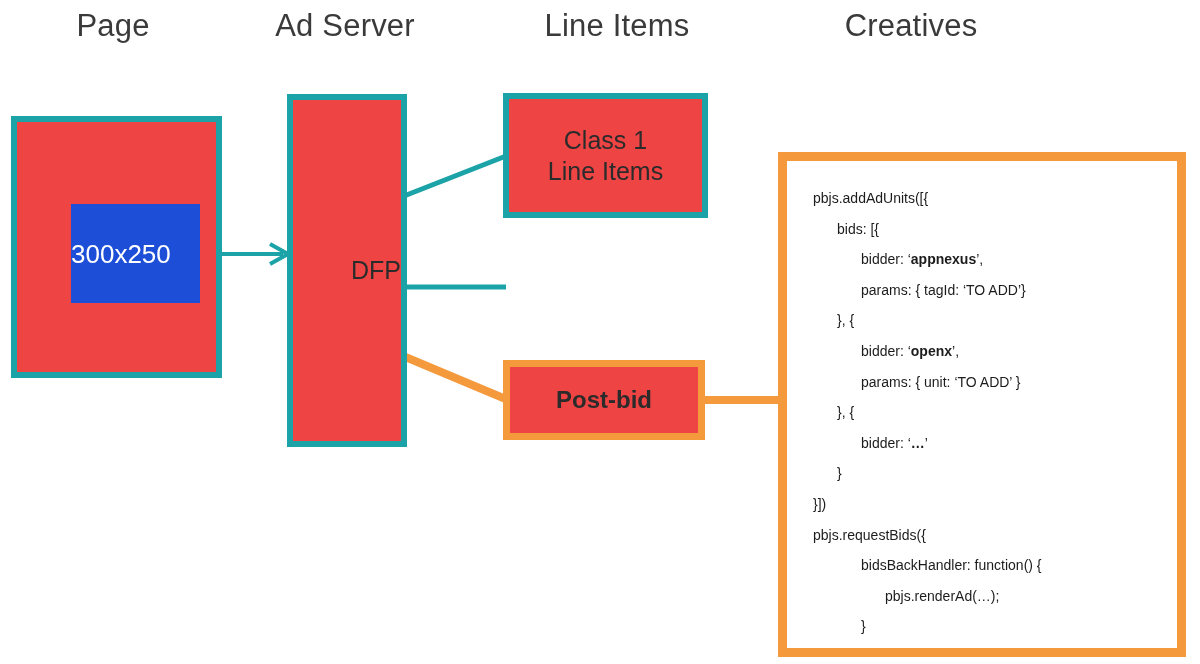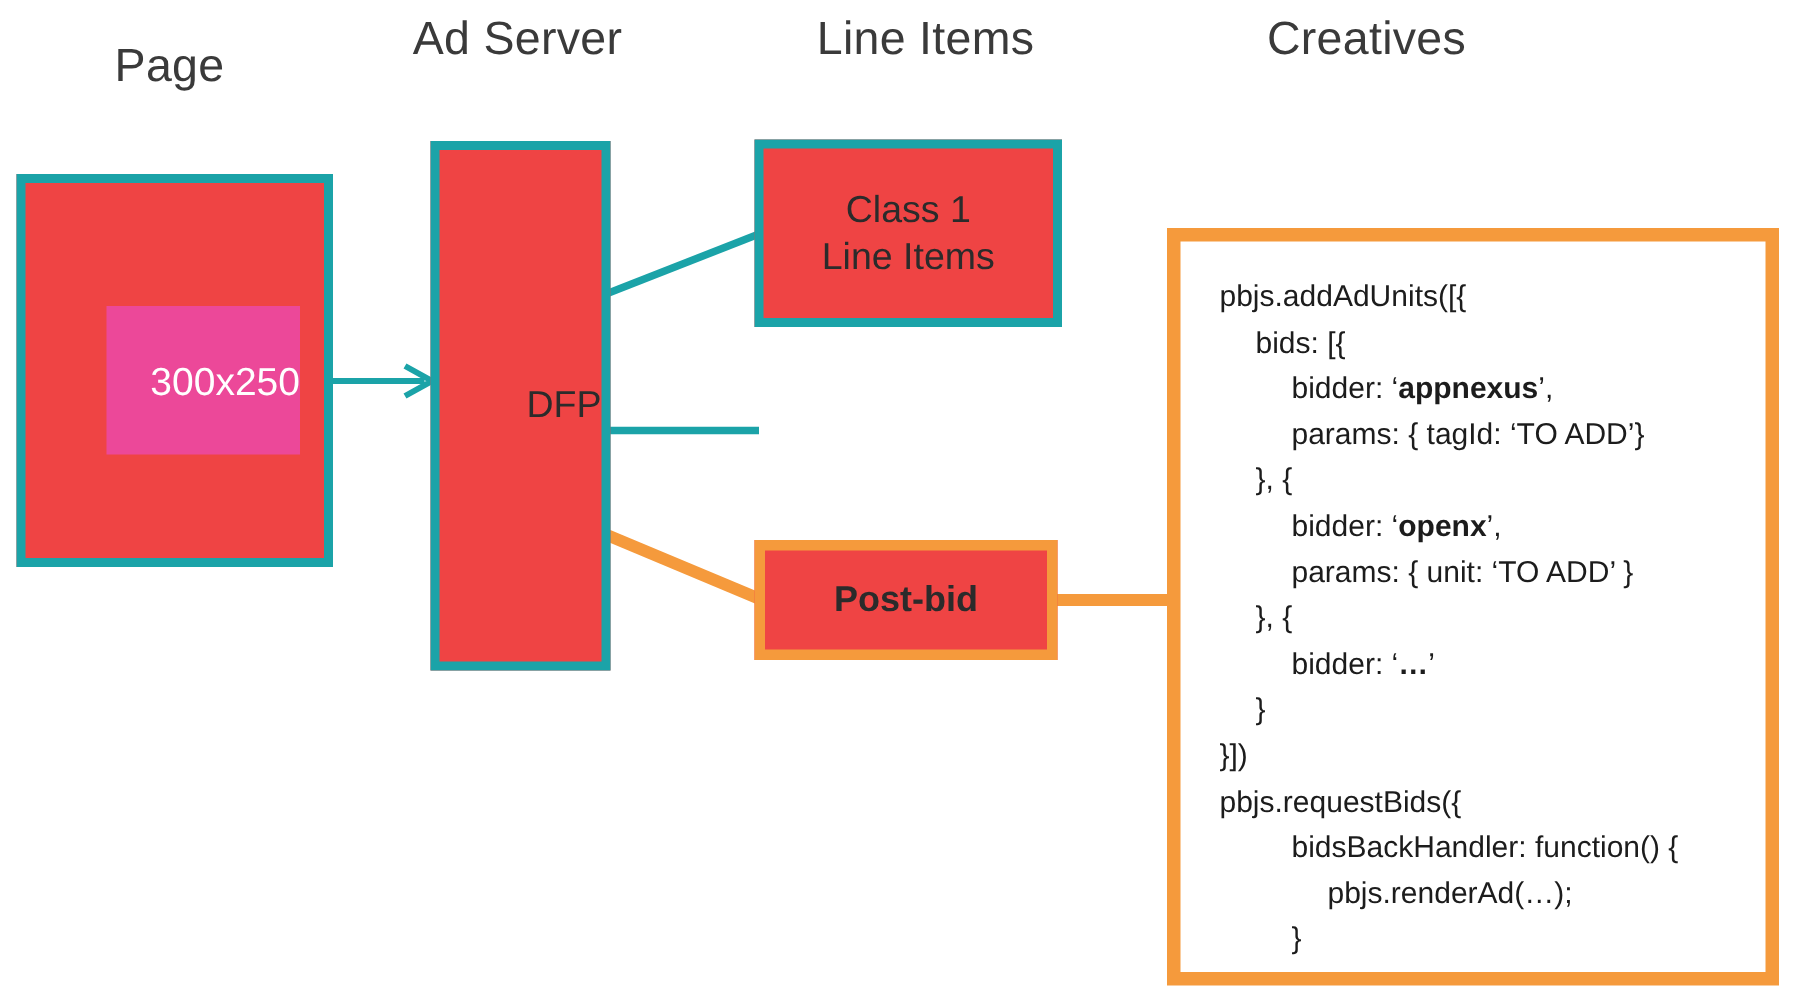--- a/index.html
+++ b/index.html
@@ -49,24 +49,24 @@
     font-size: 25px;
     line-height: 1.22;
     color: #2b2b2b;
     white-space: pre-line;
   }
   .box-label.bold { font-weight: bold; font-size: 24px; }
 
   
   .creative-block {
     position: absolute;
-    background: #ec4899;
+    background: #1d4ed8;
     display: flex;
     align-items: center;
-    justify-content: flex-end;
+    justify-content: flex-start;
   }
   .creative-block span {
     color: #ffffff;
     font-size: 26px;
     line-height: 1;
   }
 
   
   #wires {
     position: absolute;
@@ -85,33 +85,33 @@
     width: 408px;
     height: 505px;
     box-sizing: border-box;
     border: 9px solid #f59a3c;
     background: #ffffff;
     padding: 22px 10px 10px 26px;
     overflow: hidden;
   }
   .code-line {
     font-family: "Liberation Sans", sans-serif;
-    font-size: 20px;
+    font-size: 14px;
     line-height: 30.6px;
     color: #1c1c1c;
     white-space: pre;
   }
   .code-line b { font-weight: bold; }
 </style>
 </head>
 <body>
 
 <div id="canvas">
 
-  <div class="col-head" style="left:113px; top:10px;margin-top:18px;">Page</div>
+  <div class="col-head" style="left:113px; top:10px;">Page</div>
   <div class="col-head" style="left:345px; top:10px;text-align:right;">Ad Server</div>
   <div class="col-head" style="left:617px; top:10px;">Line Items</div>
   <div class="col-head" style="left:911px; top:10px;">Creatives</div>
 
   <svg id="wires" viewBox="0 0 1200 664" xmlns="http://www.w3.org/2000/svg">
 
     <g>
       <line x1="200" y1="254" x2="283" y2="254" stroke="#1ba3a8" stroke-width="4"></line>
       <polyline points="270,244 288,254 270,264" fill="none" stroke="#1ba3a8" stroke-width="4" stroke-linejoin="miter"></polyline>
     </g>

